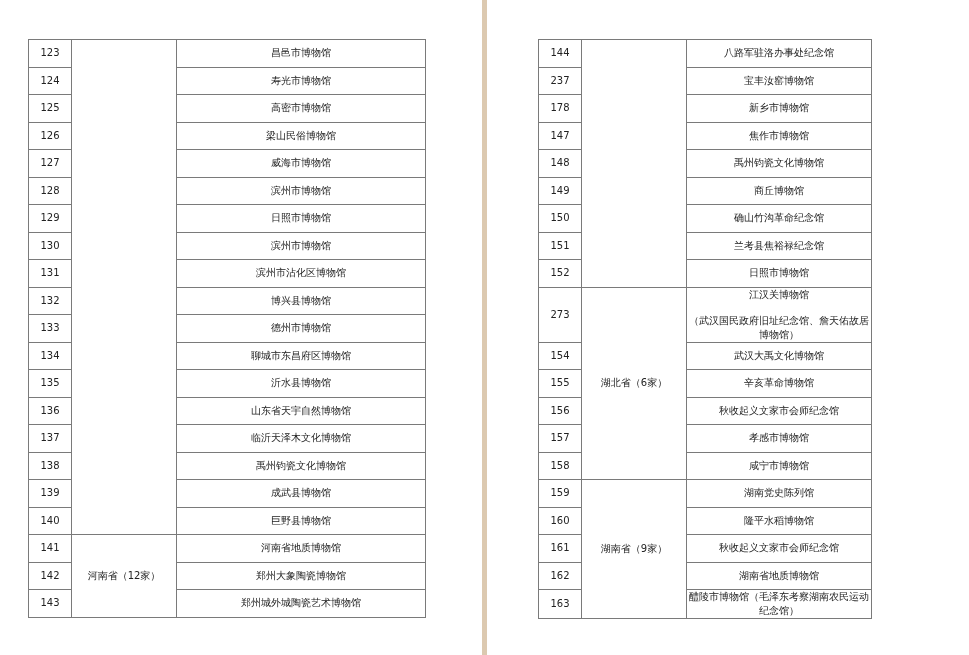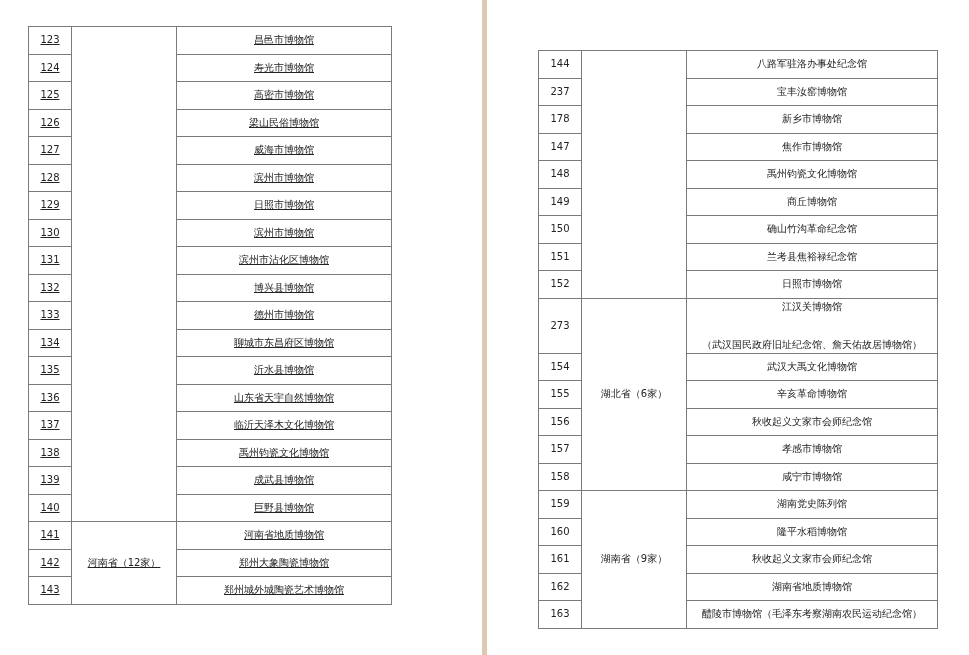--- a/index.html
+++ b/index.html
@@ -1,28 +1,28 @@
 <!DOCTYPE html>
 <html><head>
 <meta charset="utf-8">
 <style>
   html, body { margin:0; padding:0; }
   body { width:969px; height:655px; background:#ffffff; position:relative; overflow:hidden;
          font-family:"DejaVu Sans", sans-serif; color:#222; }
   .divider { position:absolute; left:482px; top:0; width:5px; height:655px; background:#dcc9b0; }
   .page-table { position:absolute; border-collapse:collapse; table-layout:fixed; font-size:10px; }
   .page-table td { border:1px solid #7a7a7a; text-align:center; vertical-align:middle; padding:0; line-height:14px; }
-  .left { left:28px; top:26px; width:364px;text-decoration:underline; }
-  .right { left:538px; top:50px; width:400px;padding-left:19px; }
+  .left { left:28px; top:39px; width:398px; }
+  .right { left:538px; top:39px; width:334px;padding-left:19px; }
   .c-no { width:43px; }
   .c-prov { width:105px; }
   .c-name { width:auto; }
   tr.r { height:27.5px; }
   tr.r2 { height:55px; }
-  .line2 { display:block; margin-top:24px; }
+  .line2 { display:block; margin-top:12px; }
 </style>
 </head>
 <body>
 
 <div class="divider"></div>
 
 <table class="page-table left">
   <colgroup>
       <col class="c-no">
       <col class="c-prov">

